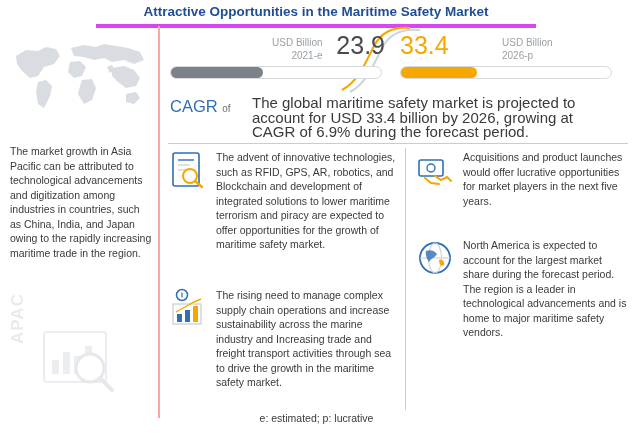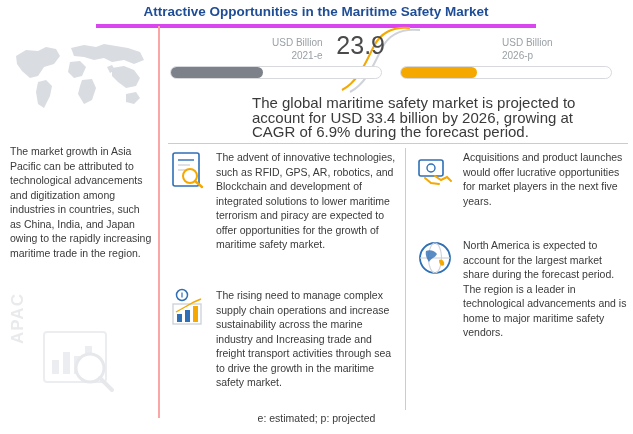--- a/index.html
+++ b/index.html
@@ -283,30 +283,35 @@
     <div class="metric-unit">
       <span class="un">USD Billion</span>
       <span class="yr">2021-e</span>
     </div>
     <div class="bar-track">
       <div class="bar-fill grey" style="width: 44%; background: rgb(125, 129, 137);"></div>
     </div>
   </div>
 
   <div class="metric metric-right">
+    <span class="metric-value accent">33.4</span>
     <div class="metric-unit">
       <span class="un">USD Billion</span>
       <span class="yr">2026-p</span>
     </div>
     <div class="bar-track">
       <div class="bar-fill gold" style="width: 36%; background: rgb(245, 168, 0);"></div>
     </div>
   </div>
 
   <div class="cagr">
+    <div>
+      <span class="cagr-line1">CAGR</span>
+      <span class="cagr-of">of</span>
+    </div>
   </div>
 
   <div class="cagr-desc">The global maritime safety market is projected to account for USD 33.4 billion  by 2026, growing at CAGR of 6.9% during the forecast period.</div>
 
   <div class="hdiv"></div>
   <div class="vdiv"></div>
 
   <div class="point p1">
     <div class="ico">
       <svg viewBox="0 0 40 40" width="40" height="40" aria-hidden="true">
@@ -354,14 +359,14 @@
       <svg viewBox="0 0 40 40" width="40" height="40" aria-hidden="true">
         <rect x="4" y="10" width="24" height="16" rx="2" fill="#ffffff" stroke="#2f6fb5" stroke-width="1.6"></rect>
         <circle cx="16" cy="18" r="4" fill="none" stroke="#2f6fb5" stroke-width="1.4"></circle>
         <path d="M20,26 L26,30 L32,27 L36,31" fill="none" stroke="#f5a800" stroke-width="2" stroke-linecap="round"></path>
         <path d="M10,28 L16,33 L24,34" fill="none" stroke="#f5a800" stroke-width="2" stroke-linecap="round"></path>
       </svg>
     </div>
     <div class="txt">Acquisitions and product launches would offer lucrative opportunities for market players in the next five years.</div>
   </div>
 
-  <div class="footer">e: estimated; p: projected</div>
+  <div class="footer">e: estimated; p: lucrative</div>
 </div>
 
 </body></html>

